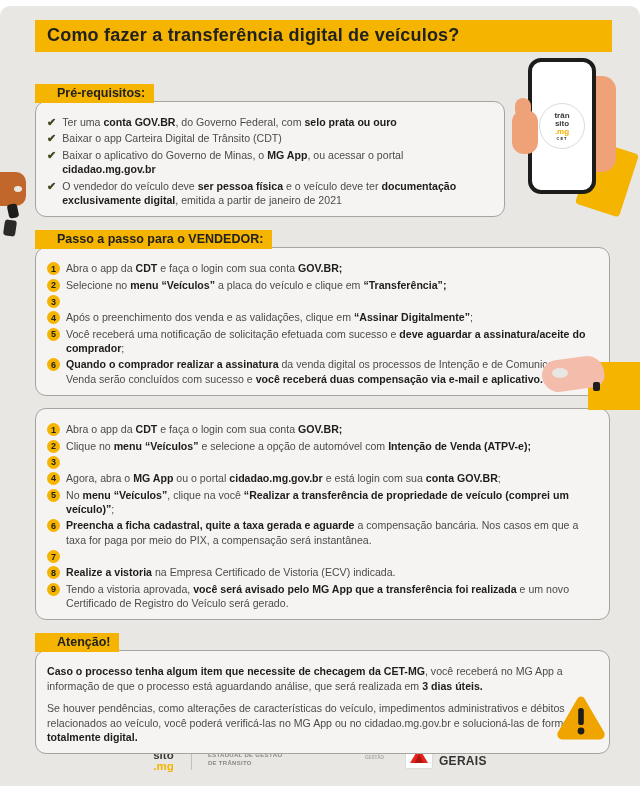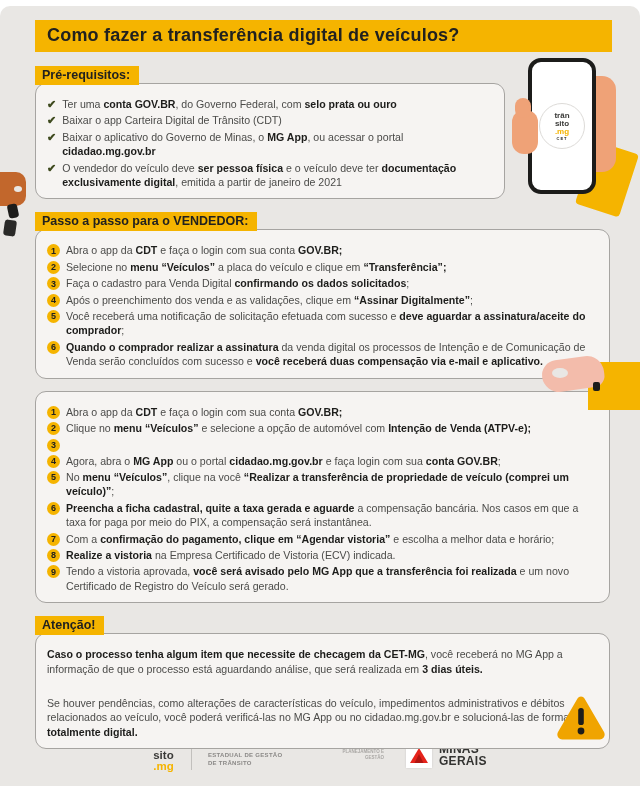--- a/index.html
+++ b/index.html
@@ -18,33 +18,33 @@
   .content{position:relative;padding:14px 30px 0 35px;}
 
   .title-bar{
     display:block;
     background:#f5b400;
     color:#21211f;
     font-weight:bold;
     font-size:18px;
     letter-spacing:.2px;
     padding:5px 10px 6px 12px;
-    margin-bottom:13px;
+    margin-bottom:31px;
     width:555px;
   }
 
   .section{position:relative;margin-bottom:12px;}
   .section-label{
     position:relative;z-index:2;
     display:inline-block;
     background:#f5b400;
     color:#21211f;
     font-weight:bold;
     font-size:12.5px;
-    padding:2px 9px 3px 7px;
+    padding:2px 9px 3px 22px;
     margin-bottom:-9px;
   }
   .box{
     position:relative;z-index:1;
     background:#f6f4f2;
     border:1.5px solid #a6a4a1;
     border-radius:11px;
     padding:13px 13px 9px 11px;
     font-size:10.6px;
     color:#4b4b49;
@@ -59,21 +59,21 @@
   }
   .num{
     flex:0 0 auto;
     width:13px;height:13px;border-radius:50%;
     background:#f5b400;color:#21211f;
     font-weight:bold;font-size:9px;
     display:inline-flex;align-items:center;justify-content:center;
     margin:1px 6px 0 0;
   }
   .prereq-box{width:444px;}
-  .para-box .row{margin-bottom:20px;}
+  .para-box .row{margin-bottom:8px;}
   .para-box .row:last-child{margin-bottom:0;}
 
   
   .phone-wrap{position:absolute;right:8px;top:52px;width:126px;height:150px;z-index:3;}
   .sleeve{position:absolute;right:2px;bottom:-4px;width:46px;height:66px;background:#f5b400;transform:rotate(18deg);border-radius:4px;}
   .palm{position:absolute;right:16px;top:18px;width:34px;height:96px;background:#efa277;border-radius:14px;}
   .thumb{position:absolute;left:6px;top:52px;width:26px;height:44px;background:#efa277;border-radius:12px;z-index:5;}
   .thumb:before{content:"";position:absolute;left:3px;top:-12px;width:16px;height:20px;background:#efa277;border-radius:8px;}
   .phone-body{
     position:absolute;left:22px;top:0;width:60px;height:128px;
@@ -162,21 +162,20 @@
           <div class="row">
             <span class="num">1</span>
             <span class="txt"><span>Abra o app da </span><b>CDT</b><span> e faça o login com sua conta </span><b>GOV.BR;</b></span>
           </div>
           <div class="row">
             <span class="num">2</span>
             <span class="txt"><span>Selecione no </span><b>menu “Veículos”</b><span> a placa do veículo e clique em </span><b>“Transferência”;</b></span>
           </div>
           <div class="row">
             <span class="num">3</span>
-            <span class="txt"><span>Faça o cadastro para Venda Digital </span><b>confirmando os dados solicitados</b><span>;</span></span>
           </div>
           <div class="row">
             <span class="num">4</span>
             <span class="txt"><span>Após o preenchimento dos venda e as validações, clique em </span><b>“Assinar Digitalmente”</b><span>;</span></span>
           </div>
           <div class="row">
             <span class="num">5</span>
             <span class="txt"><span>Você receberá uma notificação de solicitação efetuada com sucesso e </span><b>deve aguardar a assinatura/aceite do comprador</b><span>;</span></span>
           </div>
           <div class="row">
@@ -194,33 +193,32 @@
           </div>
           <div class="row">
             <span class="num">2</span>
             <span class="txt"><span>Clique no </span><b>menu “Veículos”</b><span> e selecione a opção de automóvel com </span><b>Intenção de Venda (ATPV-e);</b></span>
           </div>
           <div class="row">
             <span class="num">3</span>
           </div>
           <div class="row">
             <span class="num">4</span>
-            <span class="txt"><span>Agora, abra o </span><b>MG App</b><span> ou o portal </span><b>cidadao.mg.gov.br</b><span> e faça login com sua </span><b>conta GOV.BR</b><span>;</span></span>
+            <span class="txt"><span>Agora, abra o </span><b>MG App</b><span> ou o portal </span><b>cidadao.mg.gov.br</b><span> e está login com sua </span><b>conta GOV.BR</b><span>;</span></span>
           </div>
           <div class="row">
             <span class="num">5</span>
             <span class="txt"><span>No </span><b>menu “Veículos”</b><span>, clique na você </span><b>“Realizar a transferência de propriedade de veículo (comprei um veículo)”</b><span>;</span></span>
           </div>
           <div class="row">
             <span class="num">6</span>
             <span class="txt"><b>Preencha a ficha cadastral, quite a taxa gerada e aguarde</b><span> a compensação bancária. Nos casos em que a taxa for paga por meio do PIX, a compensação será instantânea.</span></span>
           </div>
           <div class="row">
             <span class="num">7</span>
-            <span class="txt"><span>Com a </span><b>confirmação do pagamento, clique em “Agendar vistoria”</b><span> e escolha a melhor data e horário;</span></span>
           </div>
           <div class="row">
             <span class="num">8</span>
             <span class="txt"><b>Realize a vistoria</b><span> na Empresa Certificado de Vistoria (ECV) indicada.</span></span>
           </div>
           <div class="row">
             <span class="num">9</span>
             <span class="txt"><span>Tendo a vistoria aprovada, </span><b>você será avisado pelo MG App que a transferência foi realizada</b><span> e um novo Certificado de Registro do Veículo será gerado.</span></span>
           </div>
         </div>

